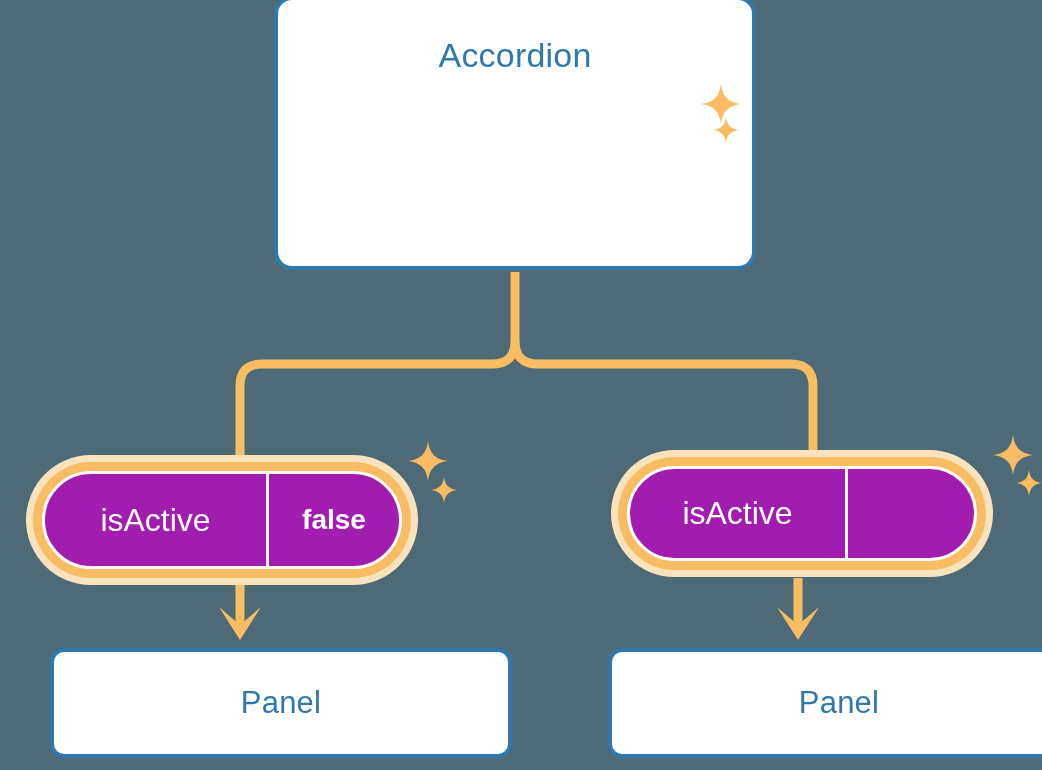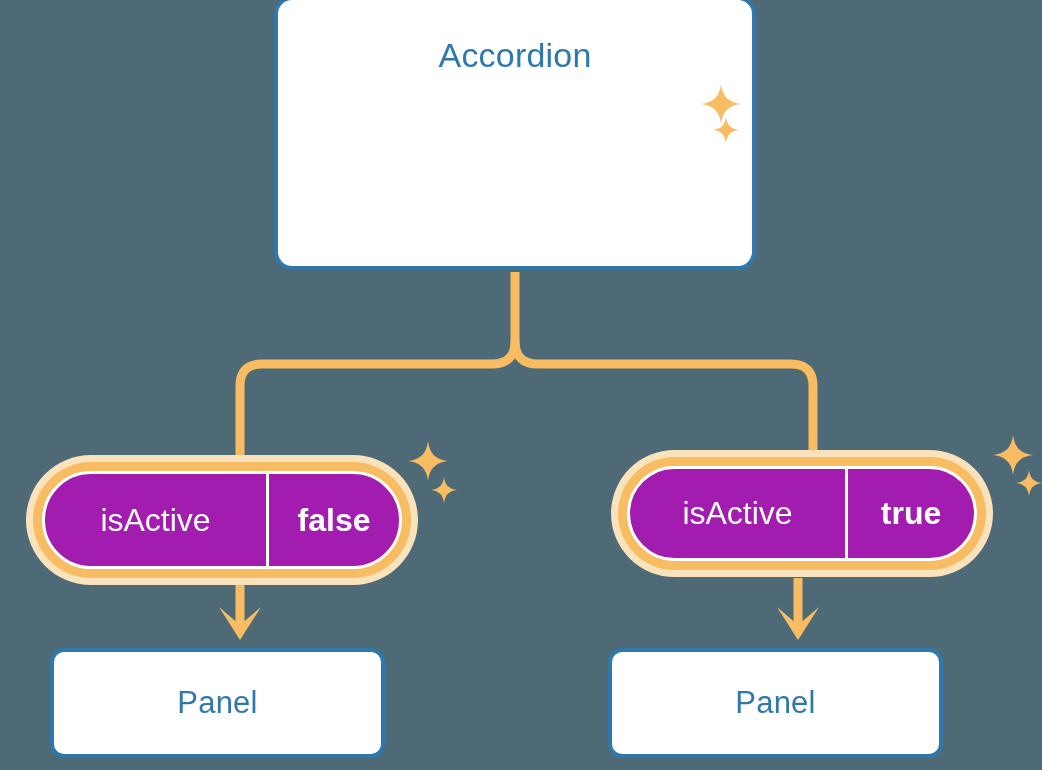--- a/index.html
+++ b/index.html
@@ -62,21 +62,21 @@
     font-weight: 400;
     letter-spacing: 0.2px;
   }
 
   #accordion-card .card-title {
     top: 36px;
   }
 
   
   .panel-card {
-    width: 335px;
+    width: 462px;
     height: 110px;
     border-radius: 14px;
   }
   #panel-left  { left: 42px;  top: 648px; }
   #panel-right { left: 600px; top: 648px; }
   .panel-card .card-title {
     top: 33px;
     font-size: 31px;
   }
 
@@ -156,21 +156,21 @@
     border: 3px solid #ffffff;
   }
   .pill-purple .pill-key {
     color: #ffffff;
     font-size: 32px;
     font-weight: 400;
     border-right: 3px solid #ffffff;
   }
   .pill-purple .pill-val {
     color: #ffffff;
-    font-size: 32px;
+    font-size: 28px;
     font-weight: 700;
   }
 
   #pill-is-active-false {
     left: 18px;
     top: 455px;
     width: 392px;
     height: 130px;
   }
   #pill-is-active-false .pill-key { flex: 0 0 224px; }
@@ -241,21 +241,20 @@
 
   <div class="card panel-card" id="panel-left">
     <div class="card-title">Panel</div>
   </div>
 
   <div class="pill pill-purple" id="pill-is-active-true">
     <div class="pill-halo"></div>
     <div class="pill-ring"></div>
     <div class="pill-body">
       <div class="pill-key">isActive</div>
-      <div class="pill-val">true</div>
     </div>
   </div>
 
   <div class="card panel-card" id="panel-right">
     <div class="card-title">Panel</div>
   </div>
 
   <div class="sparkle" id="sparkle-root-big">
     <svg width="40" height="40" viewBox="0 0 40 40">
       <path d="M20 0 C21.5 12.5 27.5 18.5 40 20 C27.5 21.5 21.5 27.5 20 40 C18.5 27.5 12.5 21.5 0 20 C12.5 18.5 18.5 12.5 20 0 Z" fill="#f8bd62"></path>

